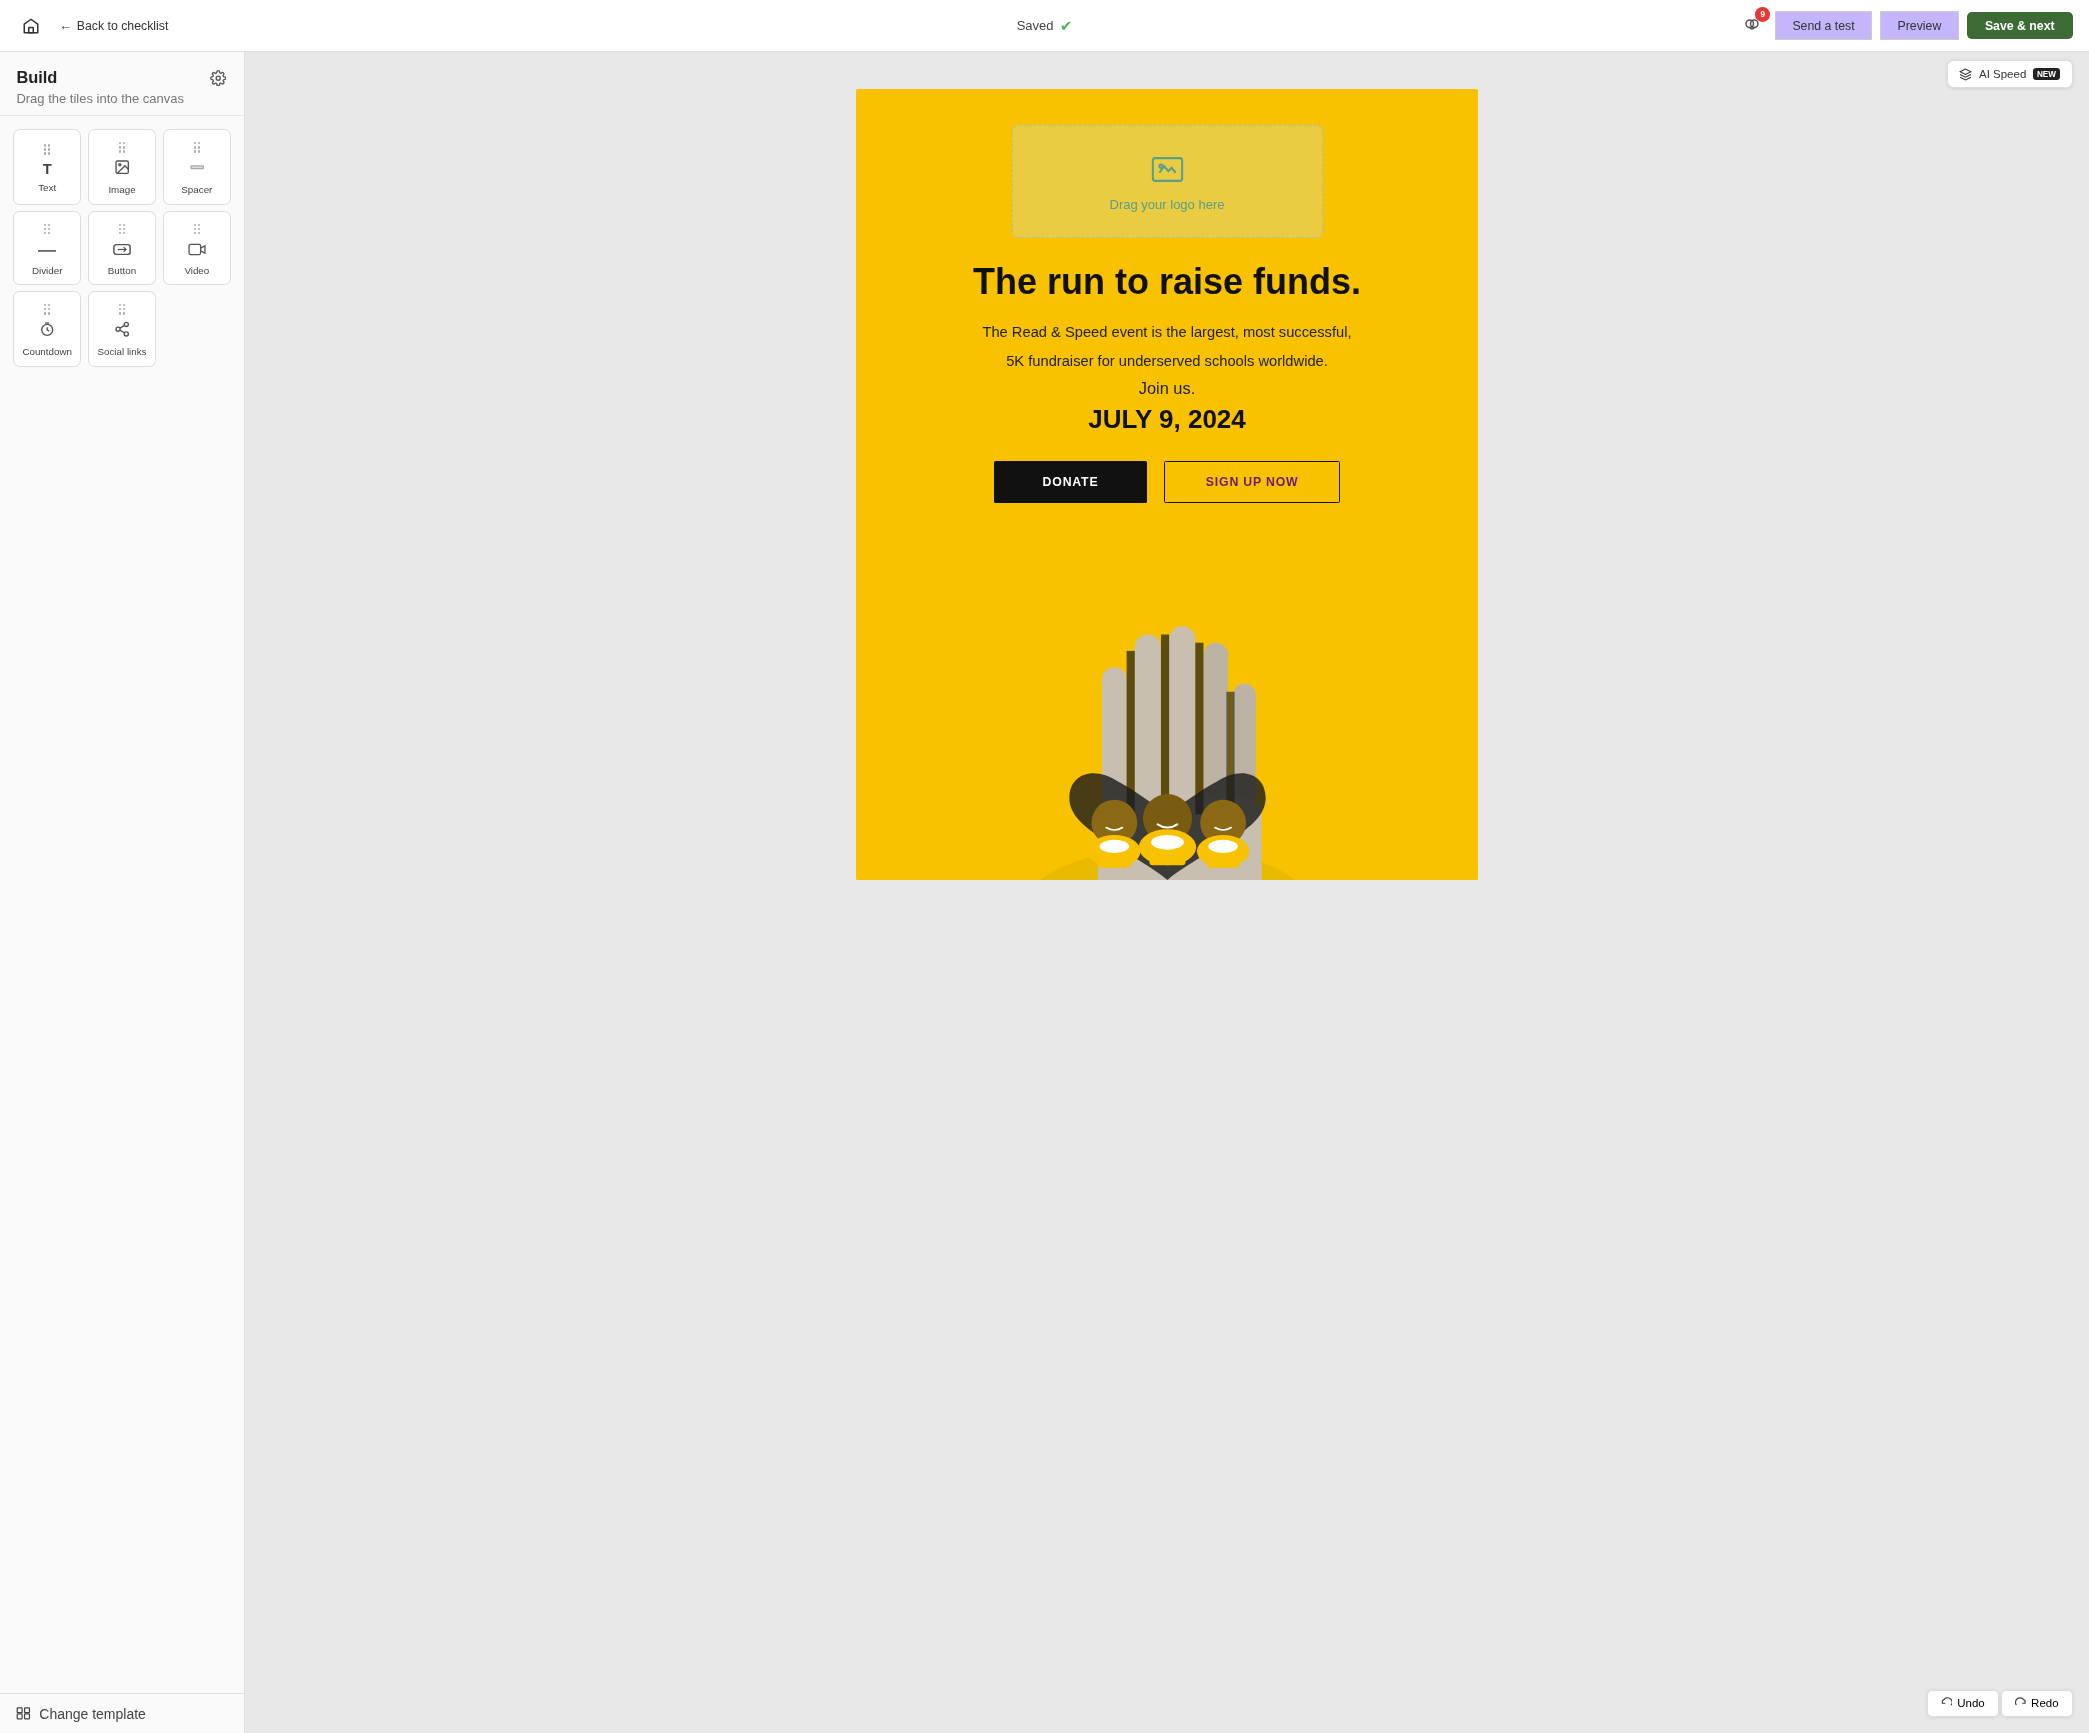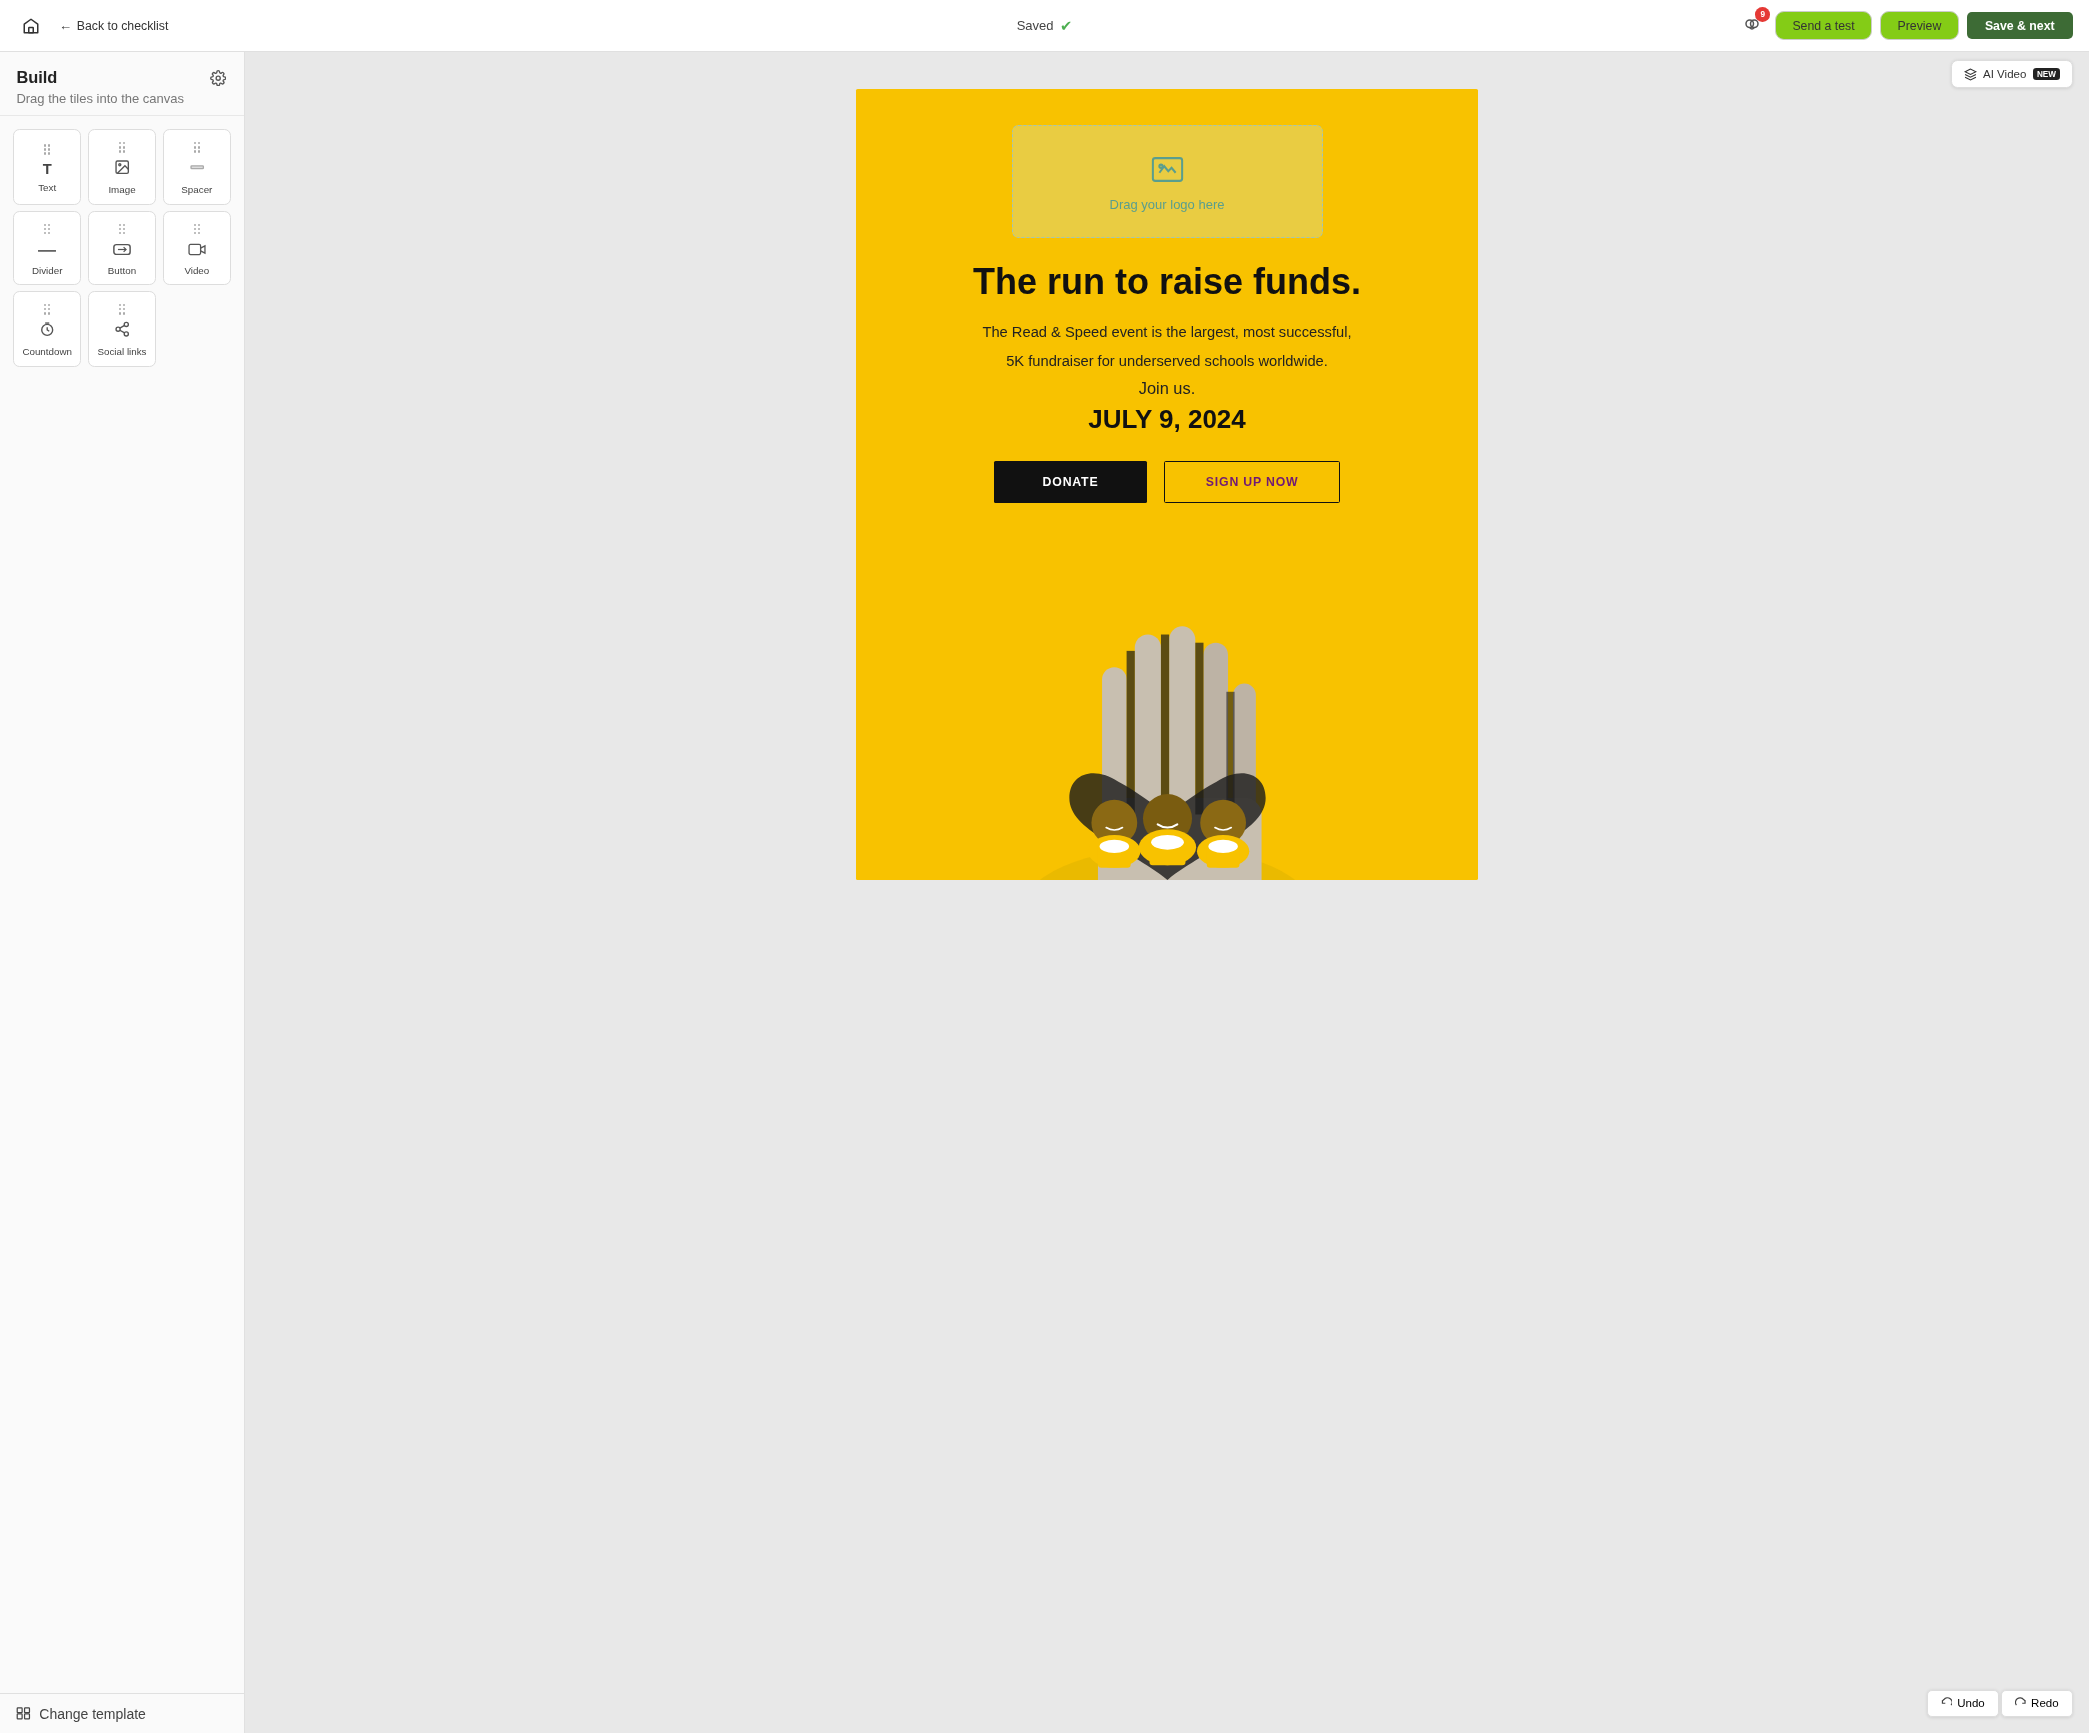--- a/index.html
+++ b/index.html
@@ -13,21 +13,21 @@
     }
     .nav-left { display: flex; align-items: center; gap: 13px; }
     .home-icon-wrap { width: 29.5px; height: 29.5px; display: flex; align-items: center; justify-content: center; cursor: pointer; }
     .back-link { display: flex; align-items: center; gap: 4.9px; font-size: 12.3px; color: #333; cursor: pointer; text-decoration: none; }
     .back-arrow { font-size: 13px; }
     .nav-center { position: absolute; left: 50%; transform: translateX(-50%); display: flex; align-items: center; gap: 6.5px; font-size: 13px; color: #444; }
     .saved-check { color: #4caf50; font-size: 14.7px; }
     .nav-right { display: flex; align-items: center; gap: 8.2px; }
     .nav-icon-btn { position: relative; cursor: pointer; width: 29.5px; height: 29.5px; display: flex; align-items: center; justify-content: center; }
     .badge { position: absolute; top: -3.3px; right: -3.3px; background: #e53935; color: #fff; font-size: 8.2px; border-radius: 50%; width: 14.7px; height: 14.7px; display: flex; align-items: center; justify-content: center; font-weight: bold; }
-    .btn-outline { border: 1.2px solid #ccc; background: #84cc16; border-radius: 9px; padding: 6.5px 16.4px; font-size: 12.3px; cursor: pointer; color: #333; }
+    .btn-outline { border: 1.2px solid #ccc; background: #c4b5fd; border-radius: 0; padding: 6.5px 16.4px; font-size: 12.3px; cursor: pointer; color: #333; }
     .btn-green { background: #3d6b35; color: #fff; border: none; border-radius: 4.9px; padding: 6.5px 18px; font-size: 12.3px; cursor: pointer; font-weight: 600; }
 
     
     .main-layout { display: flex; height: calc(100vh - 52px); }
 
     
     .sidebar {
       width: 245px; min-width: 245px; background: #fafafa; border-right: 0.8px solid #e0e0e0;
       display: flex; flex-direction: column; padding: 0;
     }
@@ -305,21 +305,21 @@
         <span>No images?</span>
         <span class="click-here-link">Click here</span>
       </div>
 
       <div class="ai-writer-btn">
         <svg width="13" height="13" viewBox="0 0 24 24" fill="none" stroke="#333" stroke-width="2">
             <path d="M12 2L2 7l10 5 10-5-10-5z"></path>
             <path d="M2 17l10 5 10-5"></path>
             <path d="M2 12l10 5 10-5"></path>
           </svg>
-        <span>AI Video</span>
+        <span>AI Speed</span>
         <span class="new-badge">NEW</span>
       </div>
 
       <div class="email-content">
 
         <div style="display:flex;justify-content:center;padding:19.6px 0 0 0;">
           <div class="logo-drop-zone">
             <svg width="39" height="39" viewBox="0 0 48 48" fill="none" stroke="#5a9e8e" stroke-width="2.5">
               <rect x="6" y="10" width="36" height="28" rx="3"></rect>
               <path d="M14 28l6-8 5 6 4-4 5 6"></path>

